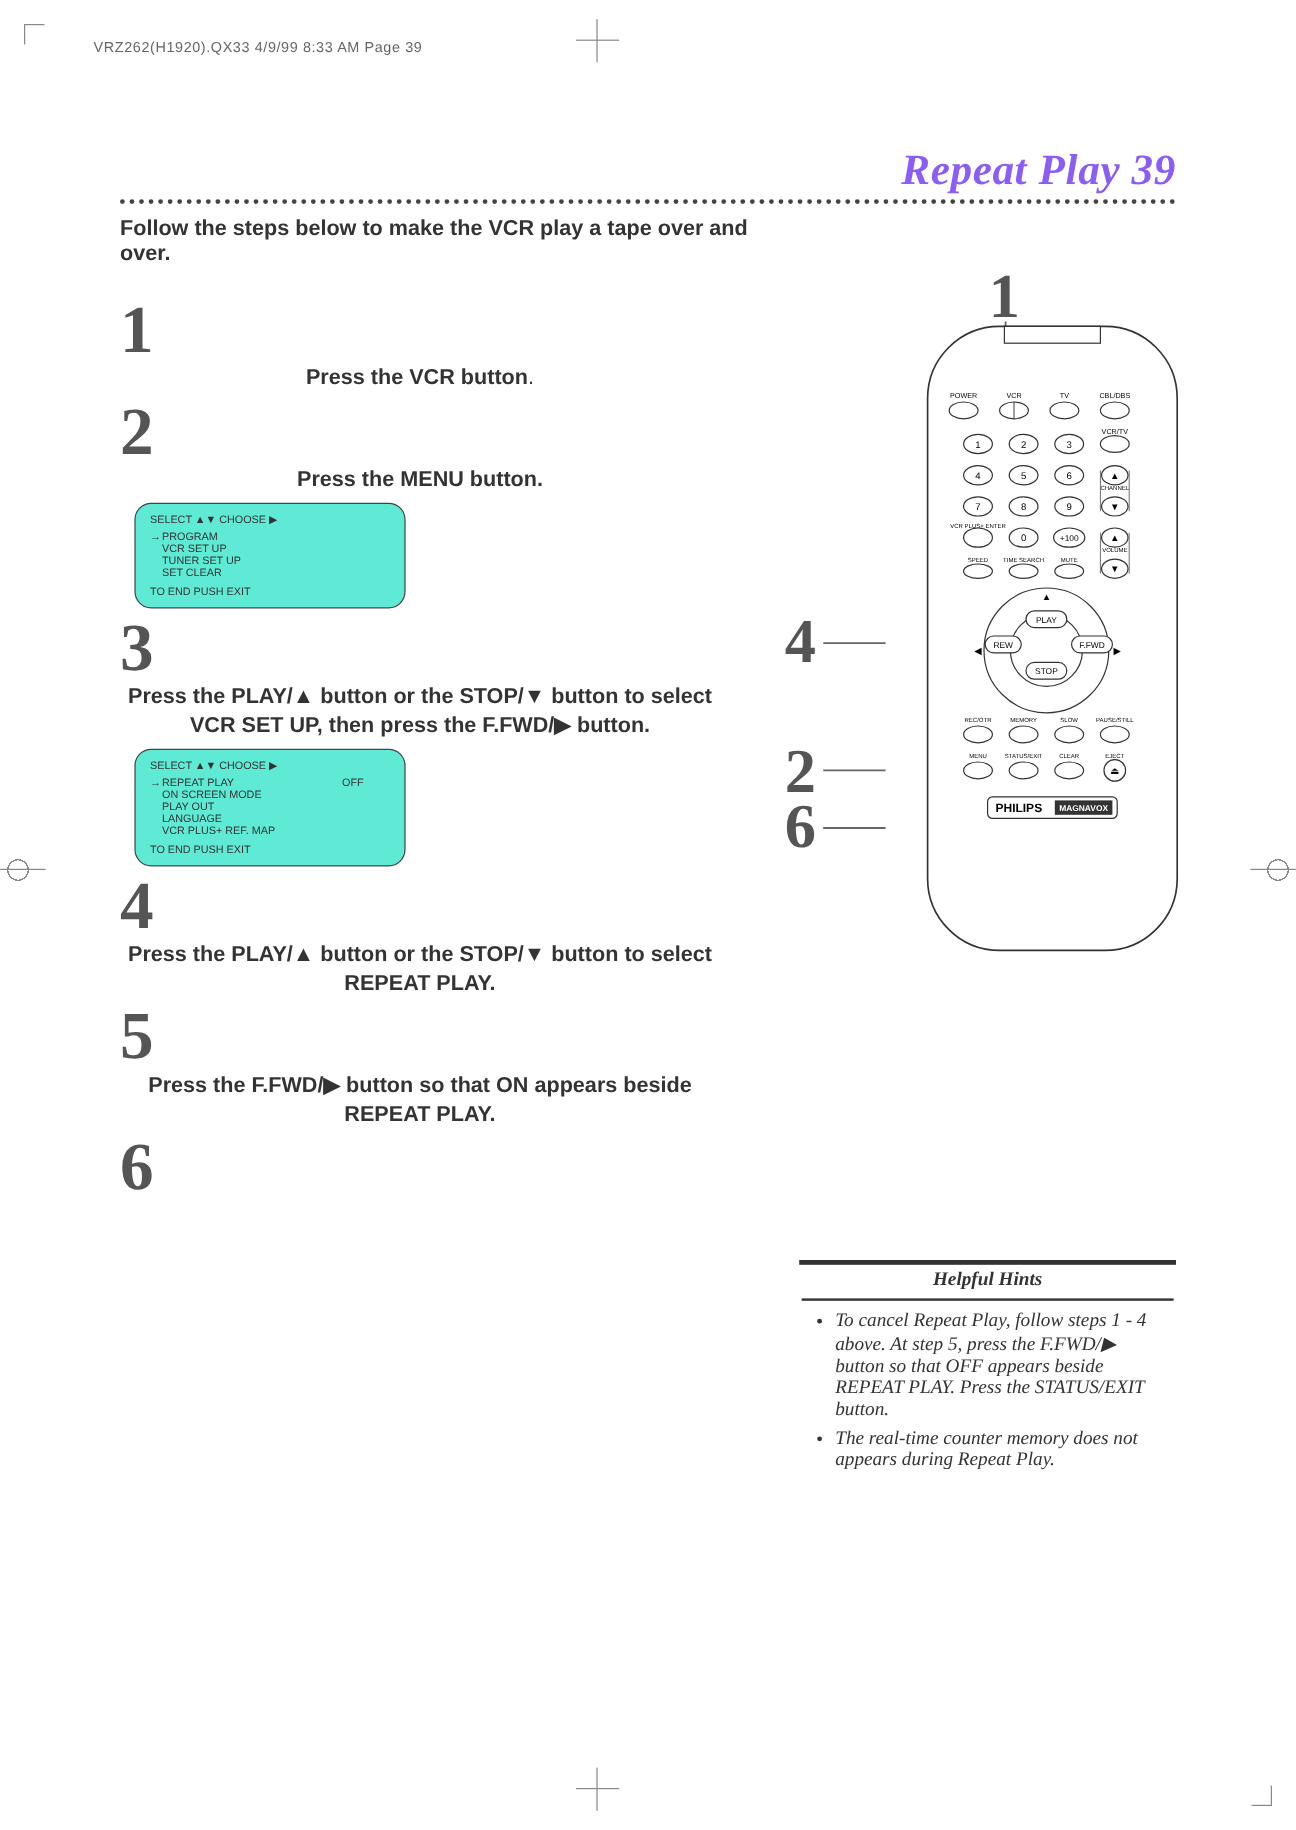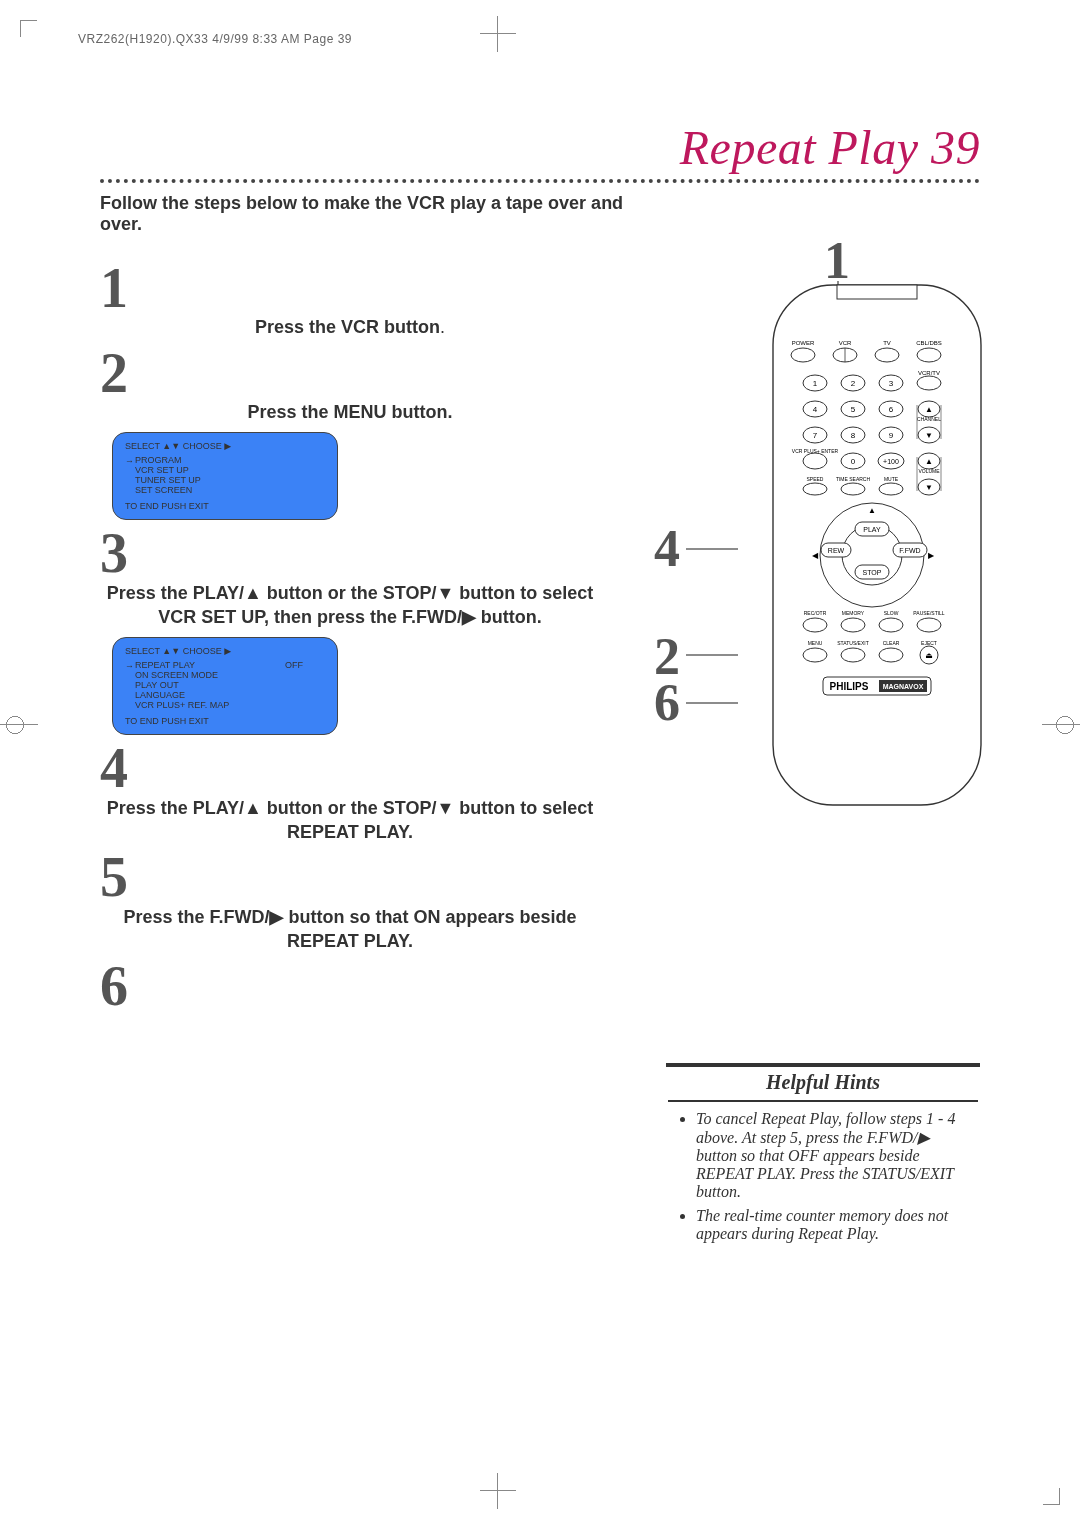--- a/index.html
+++ b/index.html
@@ -65,24 +65,24 @@
     bottom: 120px;
   }
 
   .title-row {
     text-align: right;
     margin-bottom: 4px;
   }
   .title {
     font-family: "Times New Roman", Times, serif;
     font-style: italic;
-    font-weight: 400;
-    font-size: 48px;
+    font-weight: 700;
+    font-size: 36px;
     letter-spacing: 0.5px;
-    color: #be185d;
+    color: #8b5cf6;
   }
   .dotline {
     border: 0;
     border-top: 4px dotted #444;
     margin: 0 0 8px 0;
   }
 
   .intro {
     font-size: 18px;
     max-width: 540px;
@@ -121,21 +121,21 @@
   .step-body strong { font-weight: 700; }
 
   .osd {
     width: 200px;
     margin: 8px 0 4px 12px;
     padding: 8px 12px 8px 12px;
     border: 1px solid #444;
     border-radius: 14px;
     font-size: 9px;
     color: #333;
-    background: #3b82f6;
+    background: #5eead4;
   }
   .osd .osd-head { margin-bottom: 4px; }
   .osd .osd-row { display: flex; }
   .osd .arrow-col { width: 10px; }
   .osd .label-col { flex: 1; }
   .osd .val-col { width: 40px; text-align: left; }
   .osd .osd-foot { margin-top: 6px; }
 
   .remote-wrap {
     position: relative;
@@ -157,21 +157,21 @@
     width: 310px;
     border: 2px solid #333;
     padding: 0;
     font-size: 15px;
   }
   .hints-title {
     text-align: center;
     font-style: italic;
     font-weight: 700;
     font-family: "Times New Roman", Times, serif;
-    font-size: 20px;
+    font-size: 16px;
     padding: 6px 0;
     border-bottom: 2px solid #333;
   }
   .hints-body {
     padding: 8px 10px 10px 12px;
     font-style: italic;
     font-family: "Times New Roman", Times, serif;
     font-size: 16px;
   }
   .hints-body ul { margin: 0; padding-left: 16px; }
@@ -216,21 +216,21 @@
         <div class="osd-row">
             <span class="arrow-col"></span>
             <span class="label-col">VCR SET UP</span>
           </div>
         <div class="osd-row">
             <span class="arrow-col"></span>
             <span class="label-col">TUNER SET UP</span>
           </div>
         <div class="osd-row">
             <span class="arrow-col"></span>
-            <span class="label-col">SET SCREEN</span>
+            <span class="label-col">SET CLEAR</span>
           </div>
         <div class="osd-foot">TO END PUSH EXIT</div>
       </div>
 
       <div class="step-num">3</div>
       <div class="step-body"><strong>Press the PLAY/▲ button or the STOP/▼ button to select VCR SET UP, then press the F.FWD/▶ button.</strong></div>
 
       <div class="osd">
         <div class="osd-head">SELECT ▲▼ CHOOSE ▶</div>
         <div class="osd-row">

